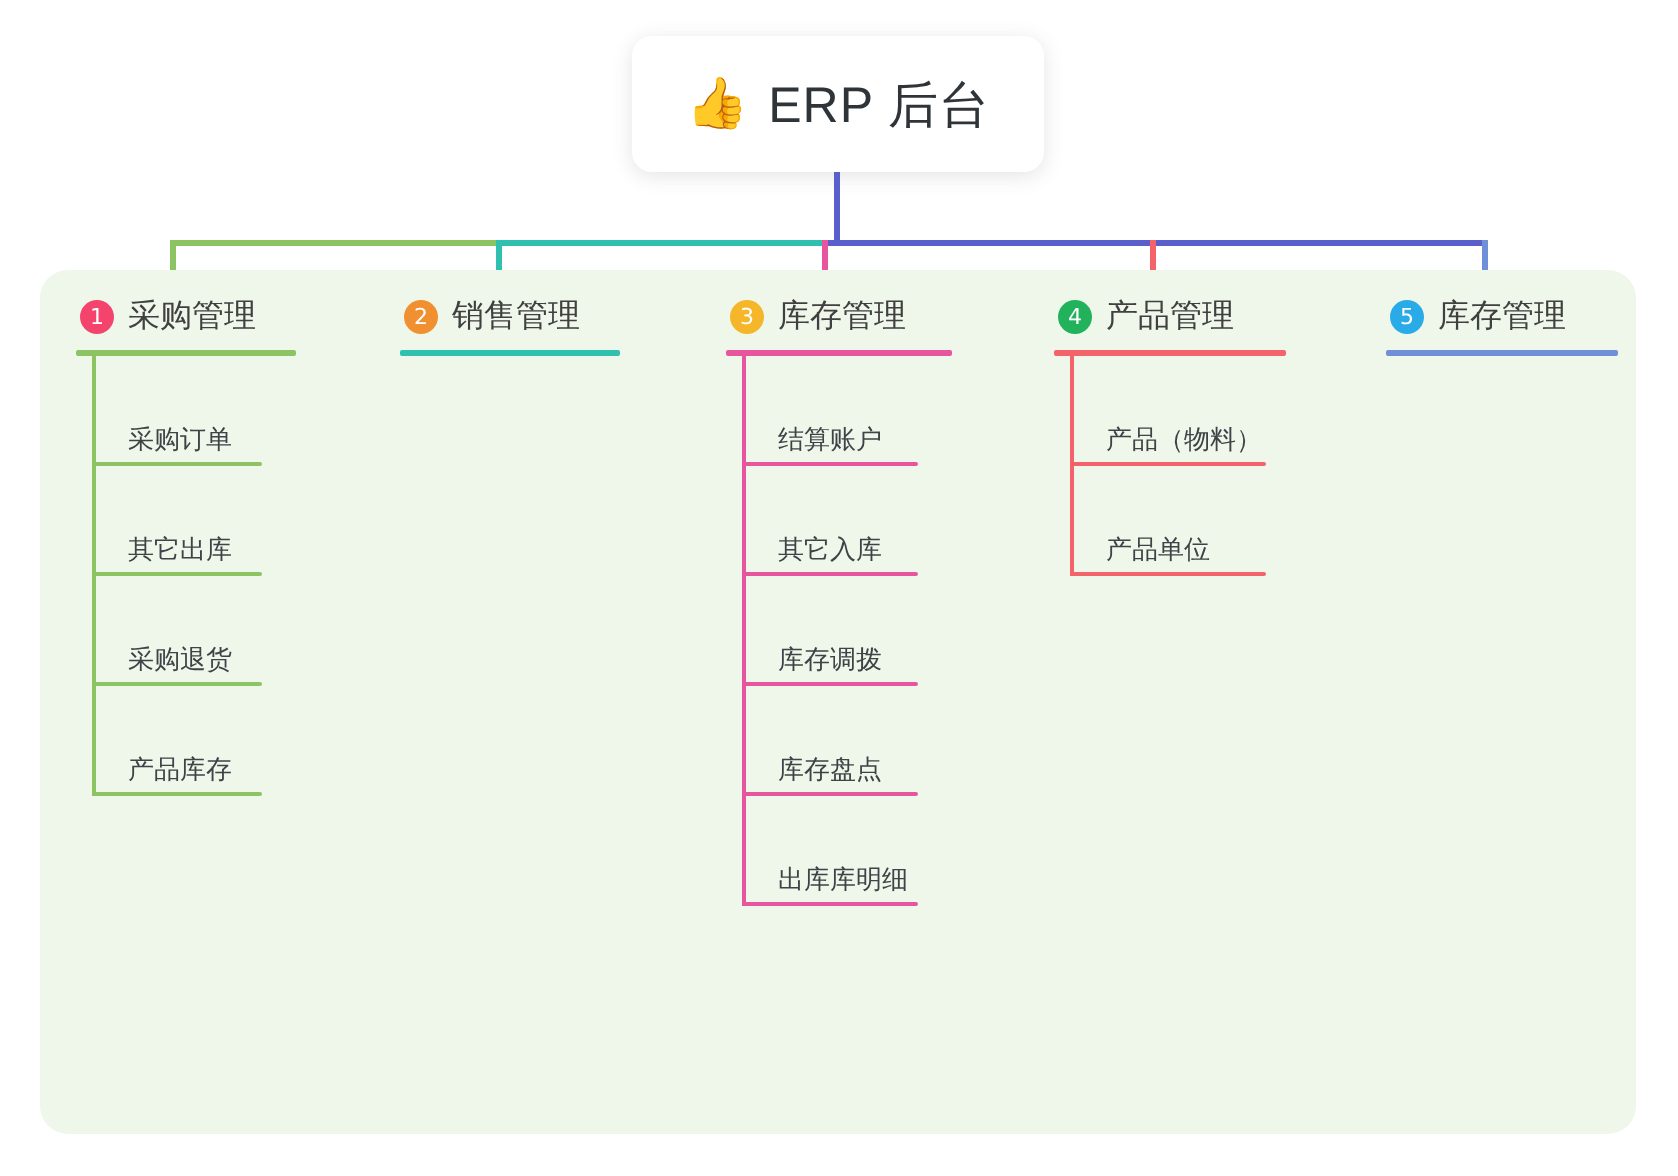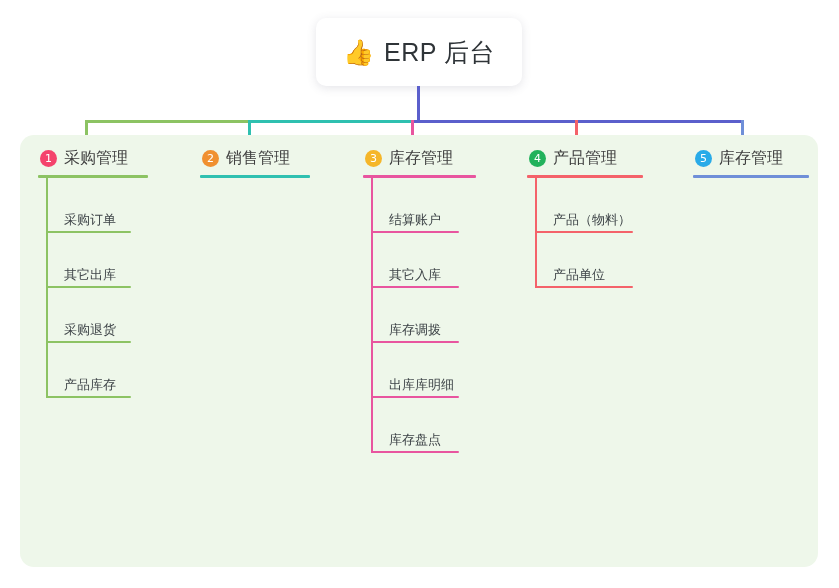--- a/index.html
+++ b/index.html
@@ -202,25 +202,25 @@
           </div>
           <div class="leaf">
             <span class="leaf-text">其它入库</span>
             <div class="leaf-rule" style="background: rgb(232, 85, 159); width: 88px;"></div>
           </div>
           <div class="leaf">
             <span class="leaf-text">库存调拨</span>
             <div class="leaf-rule" style="background: rgb(232, 85, 159); width: 88px;"></div>
           </div>
           <div class="leaf">
+            <span class="leaf-text">库存盘点</span>
+            <div class="leaf-rule" style="background: rgb(232, 85, 159); width: 88px;"></div>
+          </div>
+          <div class="leaf">
             <span class="leaf-text">出库库明细</span>
-            <div class="leaf-rule" style="background: rgb(232, 85, 159); width: 88px;"></div>
-          </div>
-          <div class="leaf">
-            <span class="leaf-text">库存盘点</span>
             <div class="leaf-rule" style="background: rgb(232, 85, 159); width: 88px;"></div>
           </div>
         </div>
       </div>
       <div class="branch" style="left: 527px;">
         <div class="branch-head">
           <span class="badge" style="background: rgb(34, 178, 92);">4</span>
           <span class="branch-title">产品管理</span>
         </div>
         <div class="branch-rule" style="background: rgb(244, 98, 106); width: 116px;"></div>

